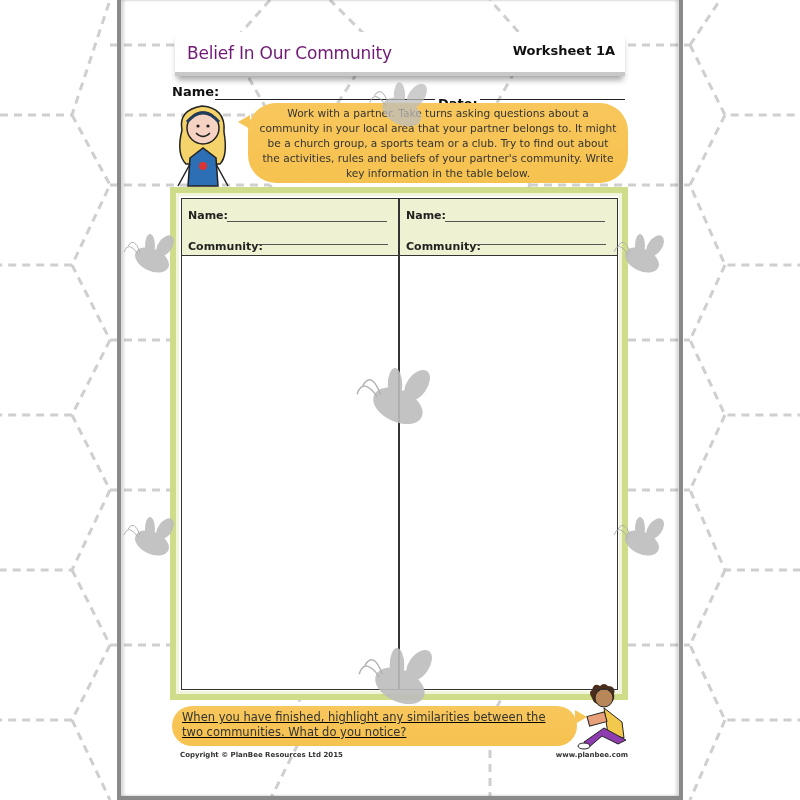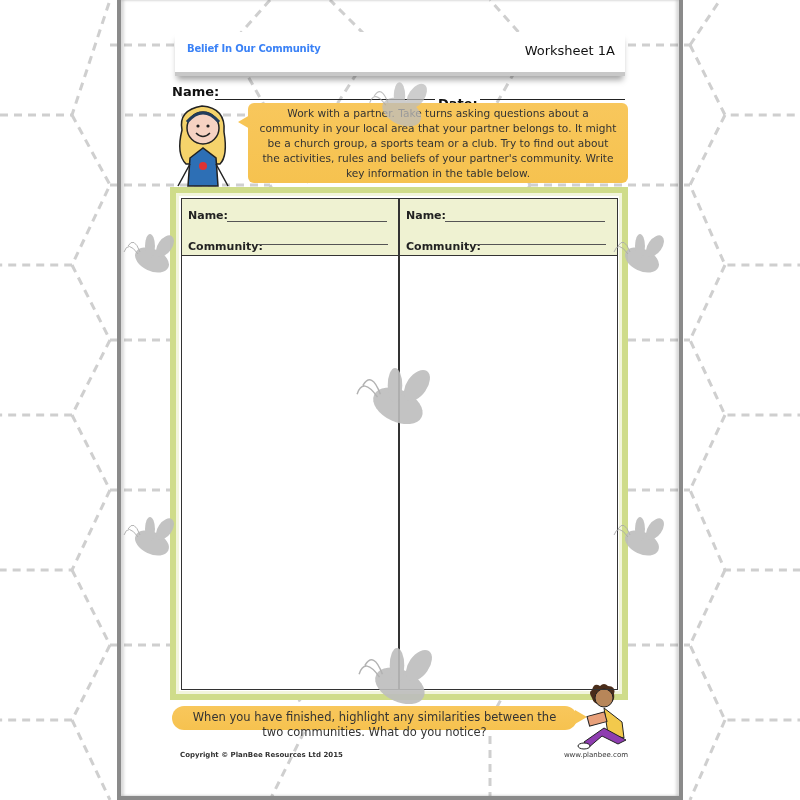--- a/index.html
+++ b/index.html
@@ -20,43 +20,43 @@
 
   
   .banner {
     position: absolute; left: 175px; top: 32px; width: 450px; height: 44px;
     background: #ffffff; z-index: 3;
     box-shadow: 0 6px 6px -2px rgba(0,0,0,0.35);
     border-bottom: 4px solid #c8c8c8;
   }
   .banner-title {
     position: absolute; left: 12px; top: 11px;
-    font-family: "DejaVu Sans", sans-serif; font-weight: bold; font-size: 10px; color: #3b82f6;
+    font-family: "DejaVu Sans", sans-serif; font-weight: normal; font-size: 17px; color: #701a75;
     letter-spacing: -0.2px;
   }
   .banner-ws {
     position: absolute; right: 10px; top: 11px;
-    font-family: "DejaVu Sans", sans-serif; font-weight: normal; font-size: 13px; color: #111;
+    font-family: "DejaVu Sans", sans-serif; font-weight: bold; font-size: 13px; color: #111;
   }
 
   
   .name-line {
     position: absolute; left: 170px; top: 84px; width: 455px; height: 18px; z-index: 3;
     font-family: "DejaVu Sans", sans-serif; font-weight: bold; font-size: 13px; color: #111;
   }
   .name-line .lbl-name { position: absolute; left: 2px; top: 0; }
   .name-line .line-name { position: absolute; left: 45px; top: 15px; width: 220px; border-bottom: 1.5px solid #222; }
   .name-line .lbl-date { position: absolute; left: 268px; top: 0; margin-top: 12px; }
   .name-line .line-date { position: absolute; left: 310px; top: 15px; width: 145px; border-bottom: 1.5px solid #222; }
 
   
   .bubble-top {
     position: absolute; left: 248px; top: 103px; width: 380px; height: 80px;
     background: linear-gradient(#f8c75c, #f6c24f);
-    border-radius: 6px; z-index: 3;
+    border-radius: 28px; z-index: 3;
     display: flex; align-items: center; justify-content: center; text-align: center;
     padding: 4px 10px;
   }
   .bubble-top .tail {
     position: absolute; left: -10px; top: 12px; width: 0; height: 0;
     border-top: 7px solid transparent; border-bottom: 7px solid transparent;
     border-right: 12px solid #f7c555;
   }
   .bubble-text {
     font-family: "DejaVu Sans", sans-serif; font-size: 10.6px; line-height: 15px; color: #333;
@@ -84,39 +84,40 @@
   .field { position: absolute; left: 6px; }
   .field.f1 { top: 10px; }
   .field.f2 { top: 33px; margin-top: 8px; }
   .uline { position: absolute; border-bottom: 1px solid #555; }
 
   
   .bee { position: absolute; z-index: 5; opacity: 0.9; }
 
   
   .bubble-bottom {
-    position: absolute; left: 172px; top: 706px; width: 405px; height: 24px;
+    position: absolute; left: 172px; top: 706px; width: 405px; height: 40px;
     background: linear-gradient(#f8c75c, #f6c24f);
-    border-radius: 20px; z-index: 3; text-align: center;
+    border-radius: 20px; z-index: 3; text-align: left;
     padding: 4px 10px;
+    text-decoration: underline;
   }
   .bubble-bottom .tail {
     position: absolute; right: -10px; top: 4px; width: 0; height: 0;
     border-top: 7px solid transparent; border-bottom: 7px solid transparent;
     border-left: 12px solid #f7c555;
   }
   .bubble-bottom .bubble-text { font-size: 11.5px; line-height: 15px; }
 
   .footer-left {
     position: absolute; left: 180px; top: 751px; z-index: 3;
     font-family: "DejaVu Sans", sans-serif; font-weight: bold; font-size: 7px; color: #333;
   }
   .footer-right {
     position: absolute; right: 172px; top: 751px; z-index: 3;
-    font-family: "DejaVu Sans", sans-serif; font-weight: normal; font-size: 7px; color: #333;
+    font-family: "DejaVu Sans", sans-serif; font-weight: bold; font-size: 7px; color: #333;
   }
 
   .girl { position: absolute; left: 172px; top: 100px; z-index: 3; }
   .boy  { position: absolute; left: 574px; top: 682px; z-index: 3; }
 </style>
 </head>
 <body>
 
 <svg class="bg-pattern" viewBox="0 0 800 800" xmlns="http://www.w3.org/2000/svg">
   <g fill="none" stroke="#cfcfcf" stroke-width="3" stroke-dasharray="8,6">

